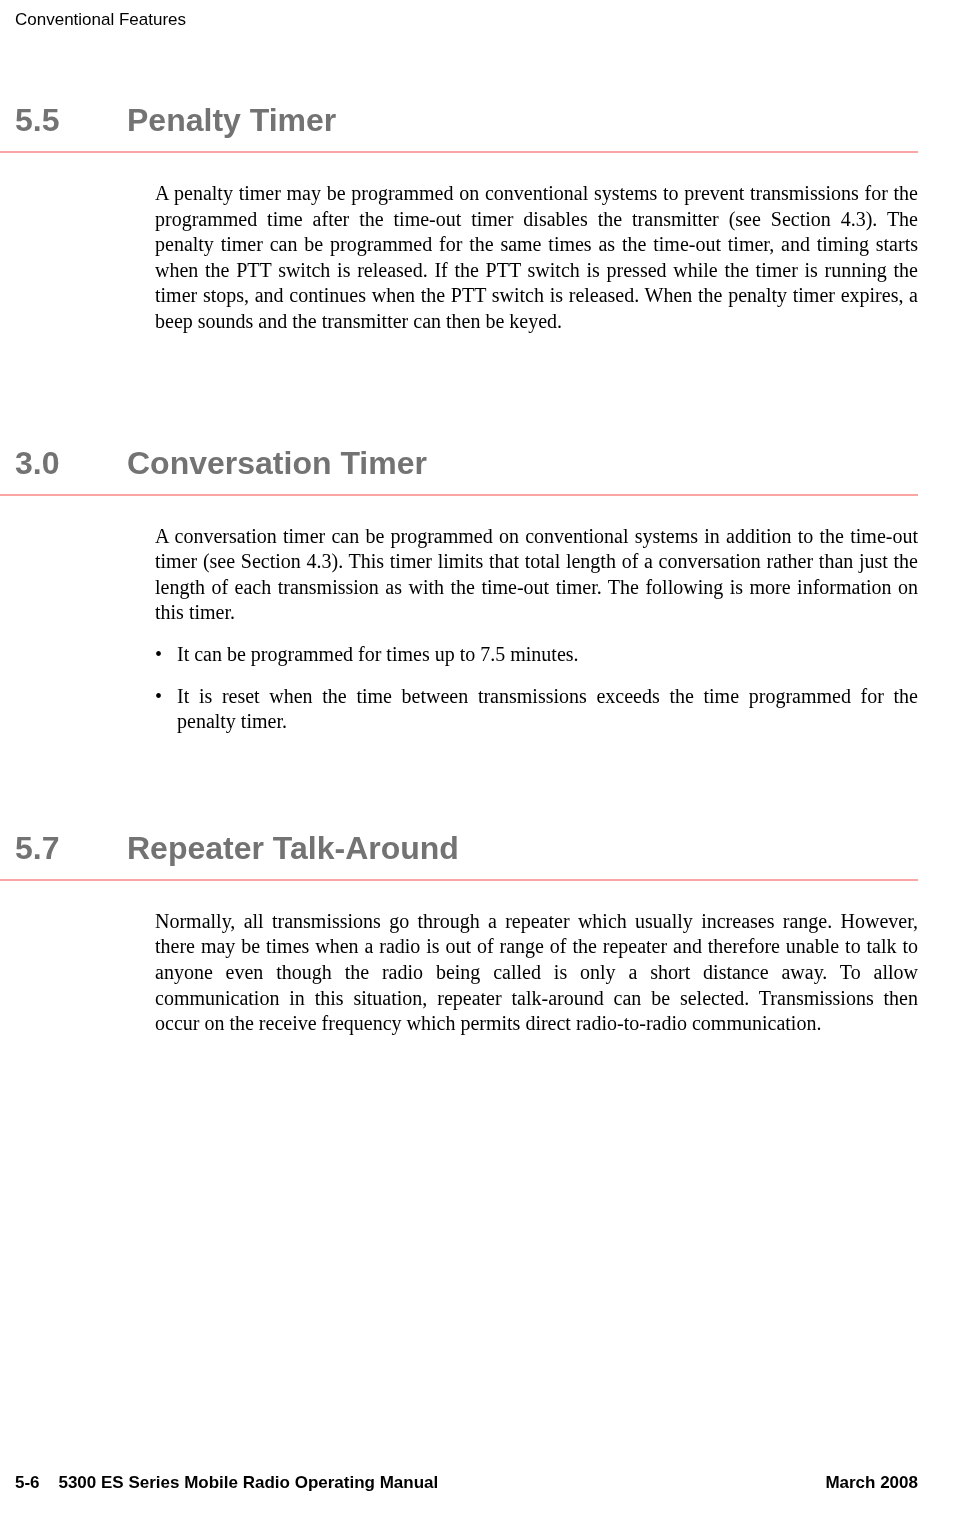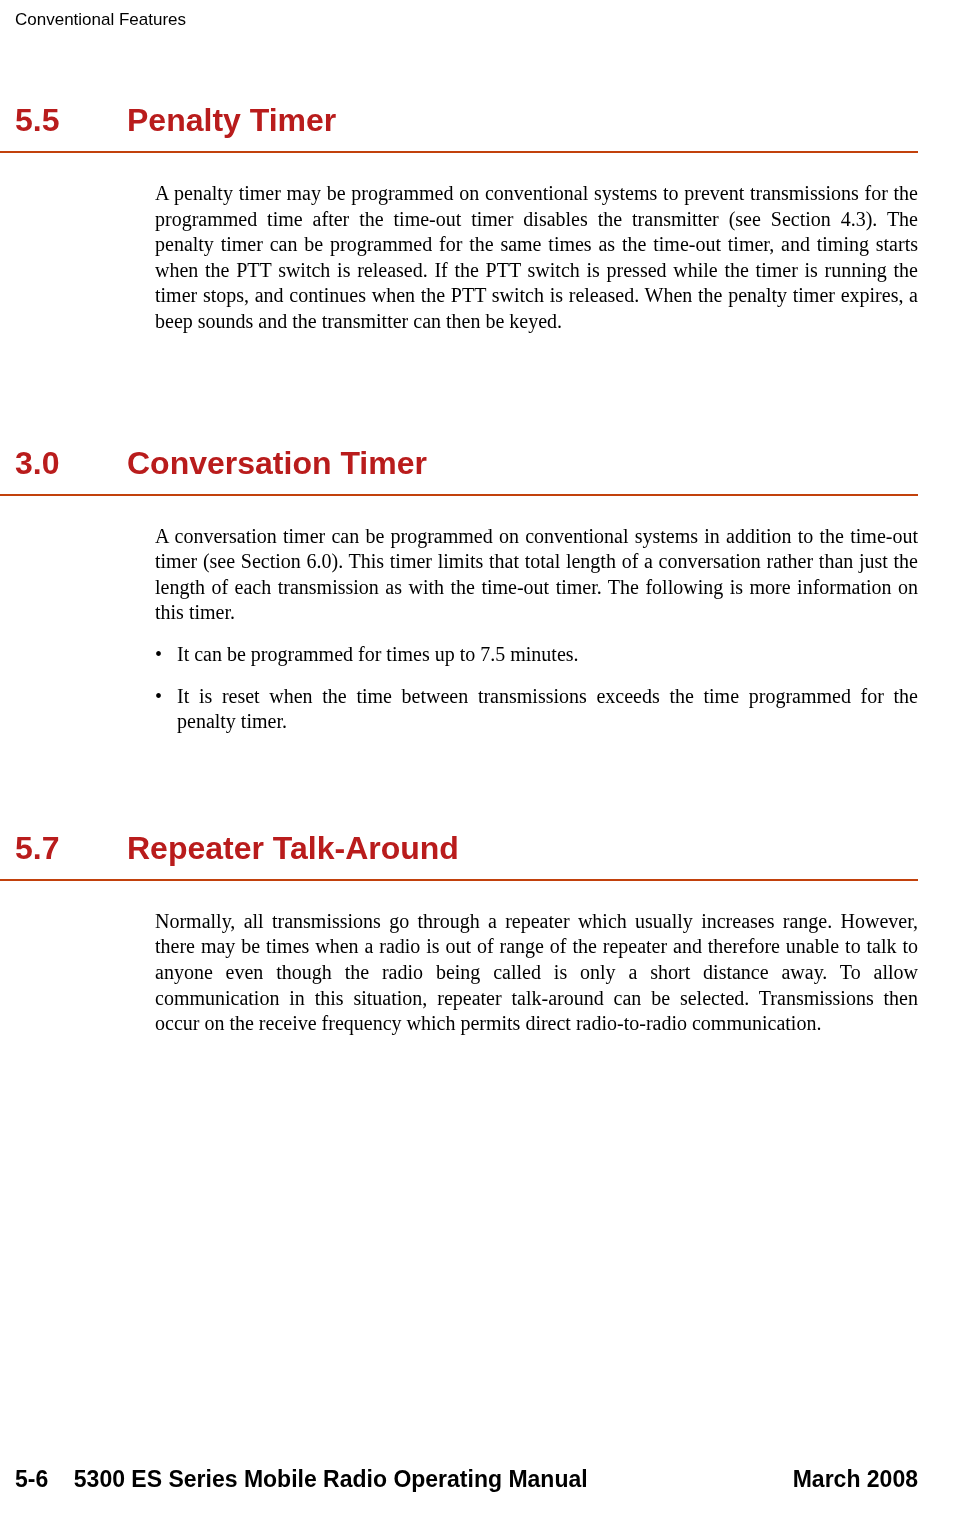--- a/index.html
+++ b/index.html
@@ -21,23 +21,23 @@
       font-size: 17px;
       padding: 10px 0 0 15px;
     }
     .section {
       margin-top: 72px;
     }
     .section-heading {
       font-family: Arial, Helvetica, sans-serif;
       font-weight: bold;
       font-size: 32px;
-      color: #b91c1c;
+      color: #737373;
       padding: 0 0 12px 15px;
-      border-bottom: 2px solid #c2410c;
+      border-bottom: 2px solid #fca5a5;
       margin: 0 60px 0 0;
     }
     .section-number {
       display: inline-block;
       width: 112px;
     }
     .section-body {
       margin: 28px 60px 0 155px;
       font-size: 20px;
       line-height: 1.28;
@@ -66,21 +66,21 @@
     }
     .page-footer {
       position: absolute;
       bottom: 28px;
       left: 0;
       right: 0;
       display: flex;
       justify-content: space-between;
       font-family: Arial, Helvetica, sans-serif;
       font-weight: bold;
-      font-size: 23px;
+      font-size: 17px;
       padding: 0 60px 0 15px;
     }
   </style>
 </head>
 <body>
 
 <div class="page-header">
   <span>Conventional Features</span>
 </div>
 
@@ -91,21 +91,21 @@
   <div class="section-body">
     <p>A penalty timer may be programmed on conventional systems to prevent transmissions for the programmed time after the time-out timer disables the transmitter (see Section 4.3). The penalty timer can be programmed for the same times as the time-out timer, and timing starts when the PTT switch is released. If the PTT switch is pressed while the timer is running the timer stops, and continues when the PTT switch is released. When the penalty timer expires, a beep sounds and the transmitter can then be keyed.</p>
   </div>
 </div>
 
 <div class="section" style="margin-top:110px;">
   <h2 class="section-heading">
     <span class="section-number">3.0</span><span>Conversation Timer</span>
   </h2>
   <div class="section-body">
-    <p>A conversation timer can be programmed on conventional systems in addition to the time-out timer (see Section 6.0). This timer limits that total length of a conversation rather than just the length of each transmission as with the time-out timer. The following is more information on this timer.</p>
+    <p>A conversation timer can be programmed on conventional systems in addition to the time-out timer (see Section 4.3). This timer limits that total length of a conversation rather than just the length of each transmission as with the time-out timer. The following is more information on this timer.</p>
     <ul>
       <li>It can be programmed for times up to 7.5 minutes.</li>
       <li>It is reset when the time between transmissions exceeds the time programmed for the penalty timer.</li>
     </ul>
   </div>
 </div>
 
 <div class="section" style="margin-top:95px;">
   <h2 class="section-heading">
     <span class="section-number">5.7</span><span>Repeater Talk-Around</span>

